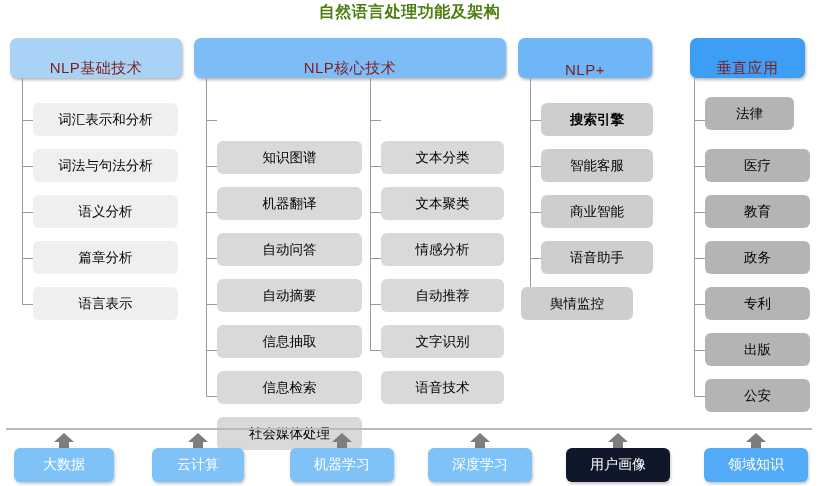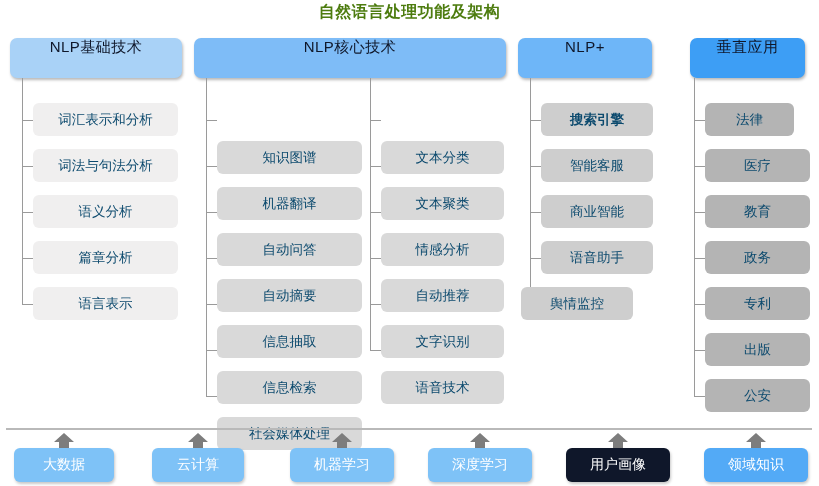--- a/index.html
+++ b/index.html
@@ -33,40 +33,40 @@
     font-weight: bold;
     color: #4d7c0f;
     letter-spacing: 0.5px;
   }
 
   
   .header-pill {
     position: absolute;
     height: 40px;
     border-radius: 7px;
-    color: #0f172a;
+    color: #7f1d1d;
     font-size: 15px;
     display: flex;
-    align-items: flex-start;
+    align-items: flex-end;
     justify-content: center;
     box-shadow: 1px 2px 3px rgba(0,0,0,0.28);
     letter-spacing: 0.5px;
     box-sizing: border-box;
   }
 
   
   .item-box {
     position: absolute;
     height: 33px;
     border-radius: 6px;
     display: flex;
     align-items: center;
     justify-content: center;
     font-size: 13.5px;
-    color: #0c4a6e;
+    color: #000000;
     box-sizing: border-box;
     white-space: nowrap;
   }
   .item-box.tone-a { background: #f0efef; }
   .item-box.tone-b { background: #d9d9d9; margin-top: 38px; }
   .item-box.tone-c { background: #cecece; }
   .item-box.tone-d { background: #b4b4b4; }
 
   
   .vline {
@@ -223,21 +223,21 @@
       </div>
       <div class="hline" style="left: 530px; top: 303.5px; width: 11px;"></div>
       <div class="item-box tone-c" style="left: 521px; top: 287px; width: 112px;">
         <span>舆情监控</span>
       </div>
       <div class="header-pill" style="left: 690px; top: 38px; width: 115px; background: rgb(61, 158, 245);">
         <span>垂直应用</span>
       </div>
       <div class="vline" style="left: 694px; top: 78px; height: 317.5px;"></div>
       <div class="hline" style="left: 694px; top: 119.5px; width: 11px;"></div>
-      <div class="item-box tone-d" style="left: 705px; top: 103px; width: 89px;">
+      <div class="item-box tone-d" style="left: 705px; top: 97px; width: 89px;">
         <span>法律</span>
       </div>
       <div class="hline" style="left: 694px; top: 165.5px; width: 11px;"></div>
       <div class="item-box tone-d" style="left: 705px; top: 149px; width: 105px;">
         <span>医疗</span>
       </div>
       <div class="hline" style="left: 694px; top: 211.5px; width: 11px;"></div>
       <div class="item-box tone-d" style="left: 705px; top: 195px; width: 105px;">
         <span>教育</span>
       </div>

